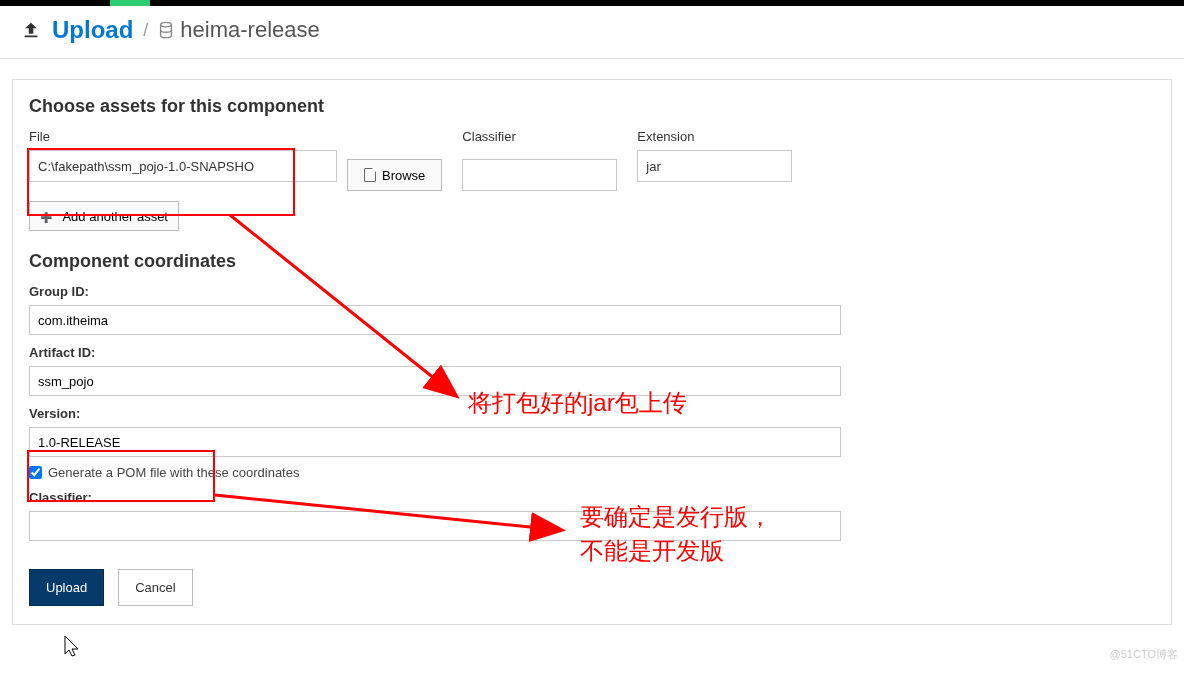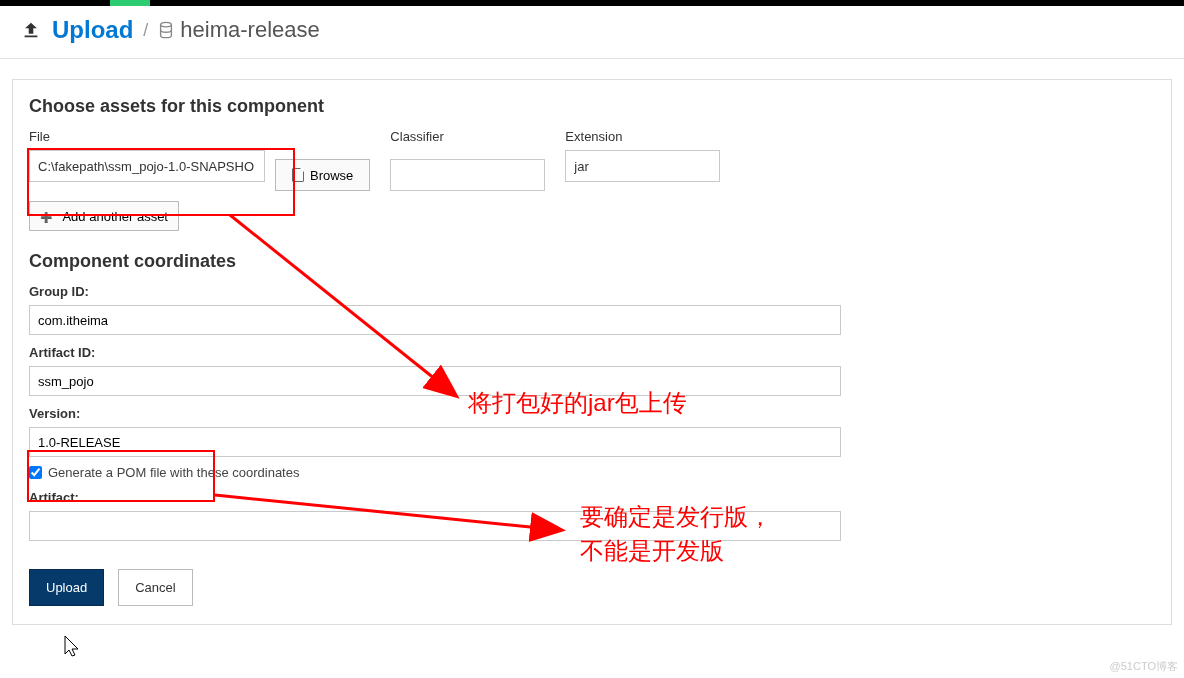--- a/index.html
+++ b/index.html
@@ -11,42 +11,42 @@
     .bc-title { font-size: 24px; font-weight: 700; color: #0178d4; }
     .bc-sep { margin: 0 10px; color: #999; font-size: 18px; }
     .bc-repo-icon { width: 16px; height: 18px; margin-right: 6px; }
     .bc-repo { font-size: 22px; color: #555; }
     .panel { margin: 20px 12px 0; border: 1px solid #ddd; padding: 16px 16px 18px; position: relative; }
     .section-h { font-size: 18px; font-weight: 700; color: #333; margin-bottom: 12px; }
     .asset-row { display: flex; gap: 10px; }
     .field-col { display: flex; flex-direction: column; }
     .field-label { font-size: 13px; color: #333; margin-bottom: 6px; }
     .text-input { height: 32px; border: 1px solid #c9c9c9; padding: 0 8px; font-size: 13px; background: #fff; color: #333; }
-    .file-input { width: 236px; }
+    .file-input { width: 308px; }
     .classifier-input { width: 155px; }
     .ext-input { width: 155px; }
     .browse-btn { height: 32px; border: 1px solid #bbb; background: #fafafa; padding: 0 16px; font-size: 13px; display: inline-flex; align-items: center; gap: 6px; cursor: pointer; align-self: flex-end; }
     .add-asset-btn { margin-top: 10px; height: 30px; border: 1px solid #bbb; background: #fafafa; padding: 0 10px; font-size: 13px; display: inline-flex; align-items: center; gap: 10px; cursor: pointer; }
     .coord-section { margin-top: 20px; }
     .form-row { margin: 10px 0 0; }
     .form-row .field-label { font-weight: 700; font-size: 13px; }
     .wide-input { width: 812px; height: 30px; border: 1px solid #c9c9c9; padding: 0 8px; font-size: 13px; background: #fff; }
     .checkbox-row { display: flex; align-items: center; gap: 6px; margin-top: 8px; font-size: 13px; color: #444; }
     .bottom-btns { margin-top: 28px; display: flex; gap: 14px; }
     .upload-btn { background: #053a6b; color: #fff; border: 1px solid #042c4e; padding: 6px 16px; font-size: 13px; cursor: pointer; position: relative; }
     .cancel-btn { background: #fff; color: #333; border: 1px solid #bbb; padding: 10px 16px; font-size: 13px; cursor: pointer; }
     .cursor-svg { position: absolute; left: 62px; top: 634px; pointer-events: none; }
     .annot { position: absolute; color: #f00; font-size: 24px; font-family: "Microsoft YaHei", sans-serif; line-height: 1.4; }
     .annot1 { left: 468px; top: 386px; }
     .annot2 { left: 580px; top: 500px; }
     .redbox { position: absolute; border: 2px solid #f00; pointer-events: none; }
     .rb1 { left: 27px; top: 148px; width: 268px; height: 68px; }
     .rb2 { left: 27px; top: 450px; width: 188px; height: 52px; }
     svg.arrow { position: absolute; pointer-events: none; }
-    .watermark { position: absolute; right: 6px; bottom: 4px; color: #ccc; font-size: 11px; }
+    .watermark { position: absolute; right: 6px; bottom: 16px; color: #ccc; font-size: 11px; }
     .plus-ic::before { content: "➕"; font-size: 10px; }
     .doc-ic { width: 12px; height: 14px; border: 1px solid #666; border-radius: 1px; position: relative; }
     .doc-ic::after { content: ""; position: absolute; right: -1px; top: -1px; border-top: 4px solid #fff; border-left: 4px solid transparent; }
   </style>
 </head>
 <body>
 
 <div class="top-bar">
     <div class="top-accent"></div>
   </div>
@@ -102,21 +102,21 @@
     </div>
     <div class="form-row">
       <div class="field-label">Version:</div>
       <input class="wide-input" type="text" value="1.0-RELEASE" style="">
     </div>
     <div class="checkbox-row">
       <input type="checkbox" checked="" style="">
       <span>Generate a POM file with these coordinates</span>
     </div>
     <div class="form-row">
-      <div class="field-label">Artifact:</div>
+      <div class="field-label">Classifier:</div>
       <input class="wide-input" type="text" value="" style="">
     </div>
   </div>
 
   <div class="bottom-btns">
     <button class="upload-btn">Upload</button>
     <button class="cancel-btn">Cancel</button>
   </div>
 </div>
 

